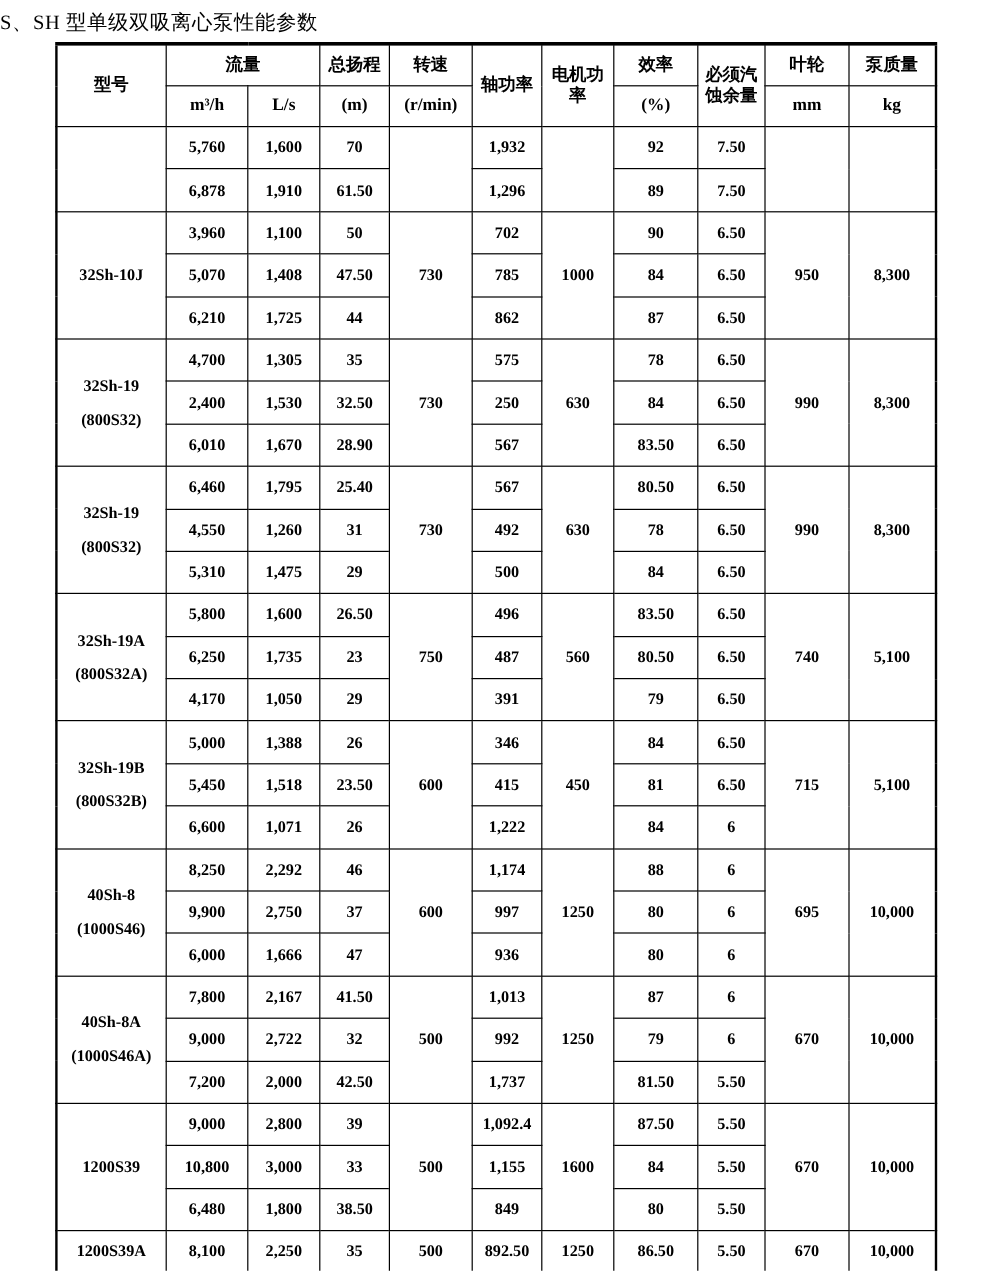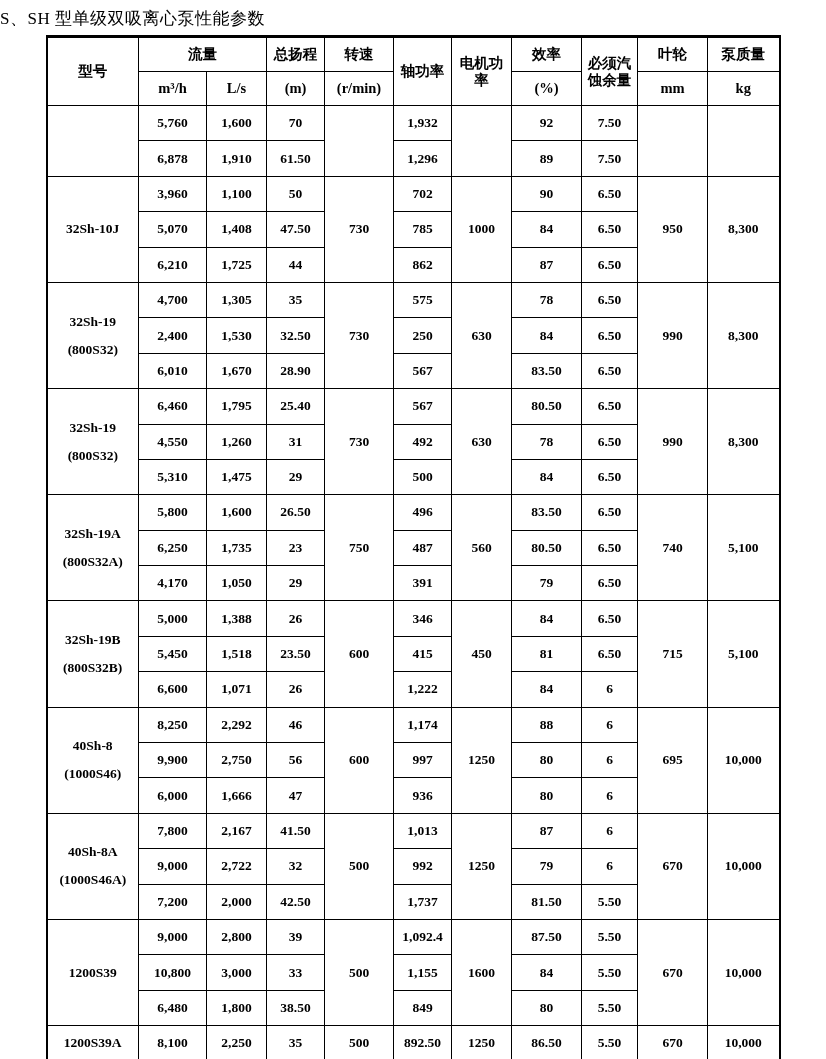--- a/index.html
+++ b/index.html
@@ -303,21 +303,21 @@
       <td>1,174</td>
       <td rowspan="3">1250</td>
       <td>88</td>
       <td>6</td>
       <td rowspan="3">695</td>
       <td rowspan="3">10,000</td>
     </tr>
     <tr>
       <td>9,900</td>
       <td>2,750</td>
-      <td>56</td>
+      <td>37</td>
       <td>997</td>
       <td>80</td>
       <td>6</td>
     </tr>
     <tr>
       <td>6,000</td>
       <td>1,666</td>
       <td>47</td>
       <td>936</td>
       <td>80</td>

